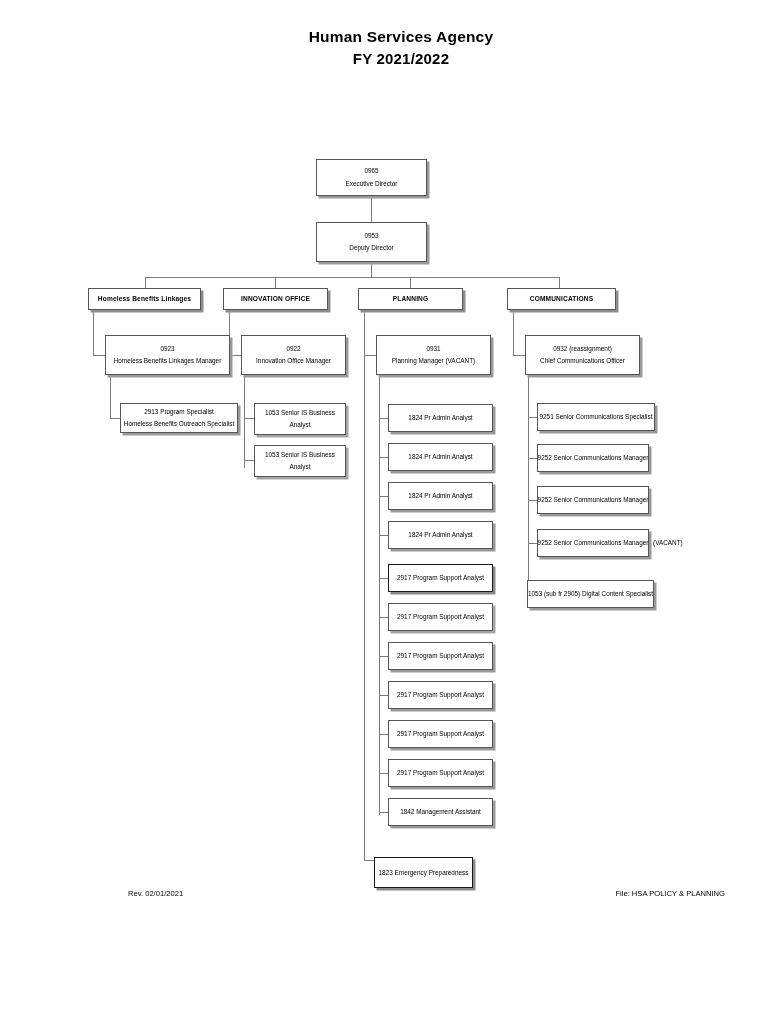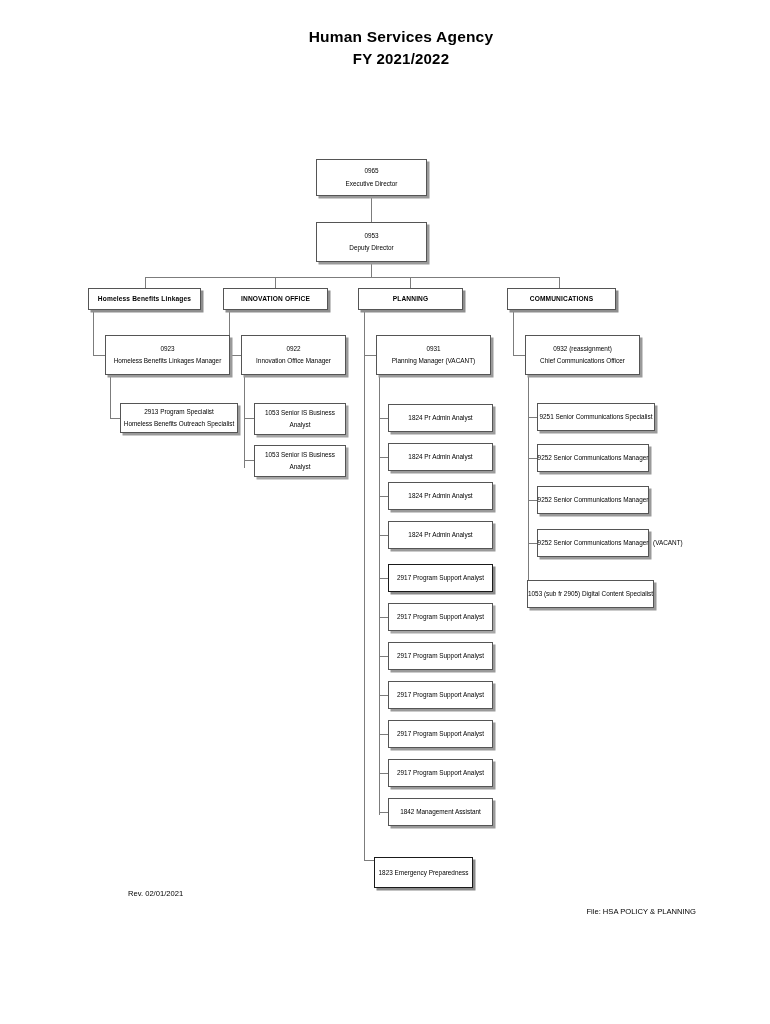--- a/index.html
+++ b/index.html
@@ -70,21 +70,21 @@
   .ln-v,.ln-h{position:absolute;background:#7c7c7c;z-index:1;}
   .ln-v{width:1px;}
   .ln-h{height:1px;}
 
   
   .footer{
     position:absolute;top:889px;
     font-size:7.6px;
   }
   .footer.left{left:84px;padding-left:44px;}
-  .footer.right{right:74px;margin-top:18px;}
+  .footer.right{right:45px;}
 </style>
 </head>
 <body>
 
 <div id="sheet">
 
   <div class="title-block">
     <div class="title-line t1">Human Services Agency</div>
     <div class="title-line t3">FY 2021/2022</div>
   </div>

